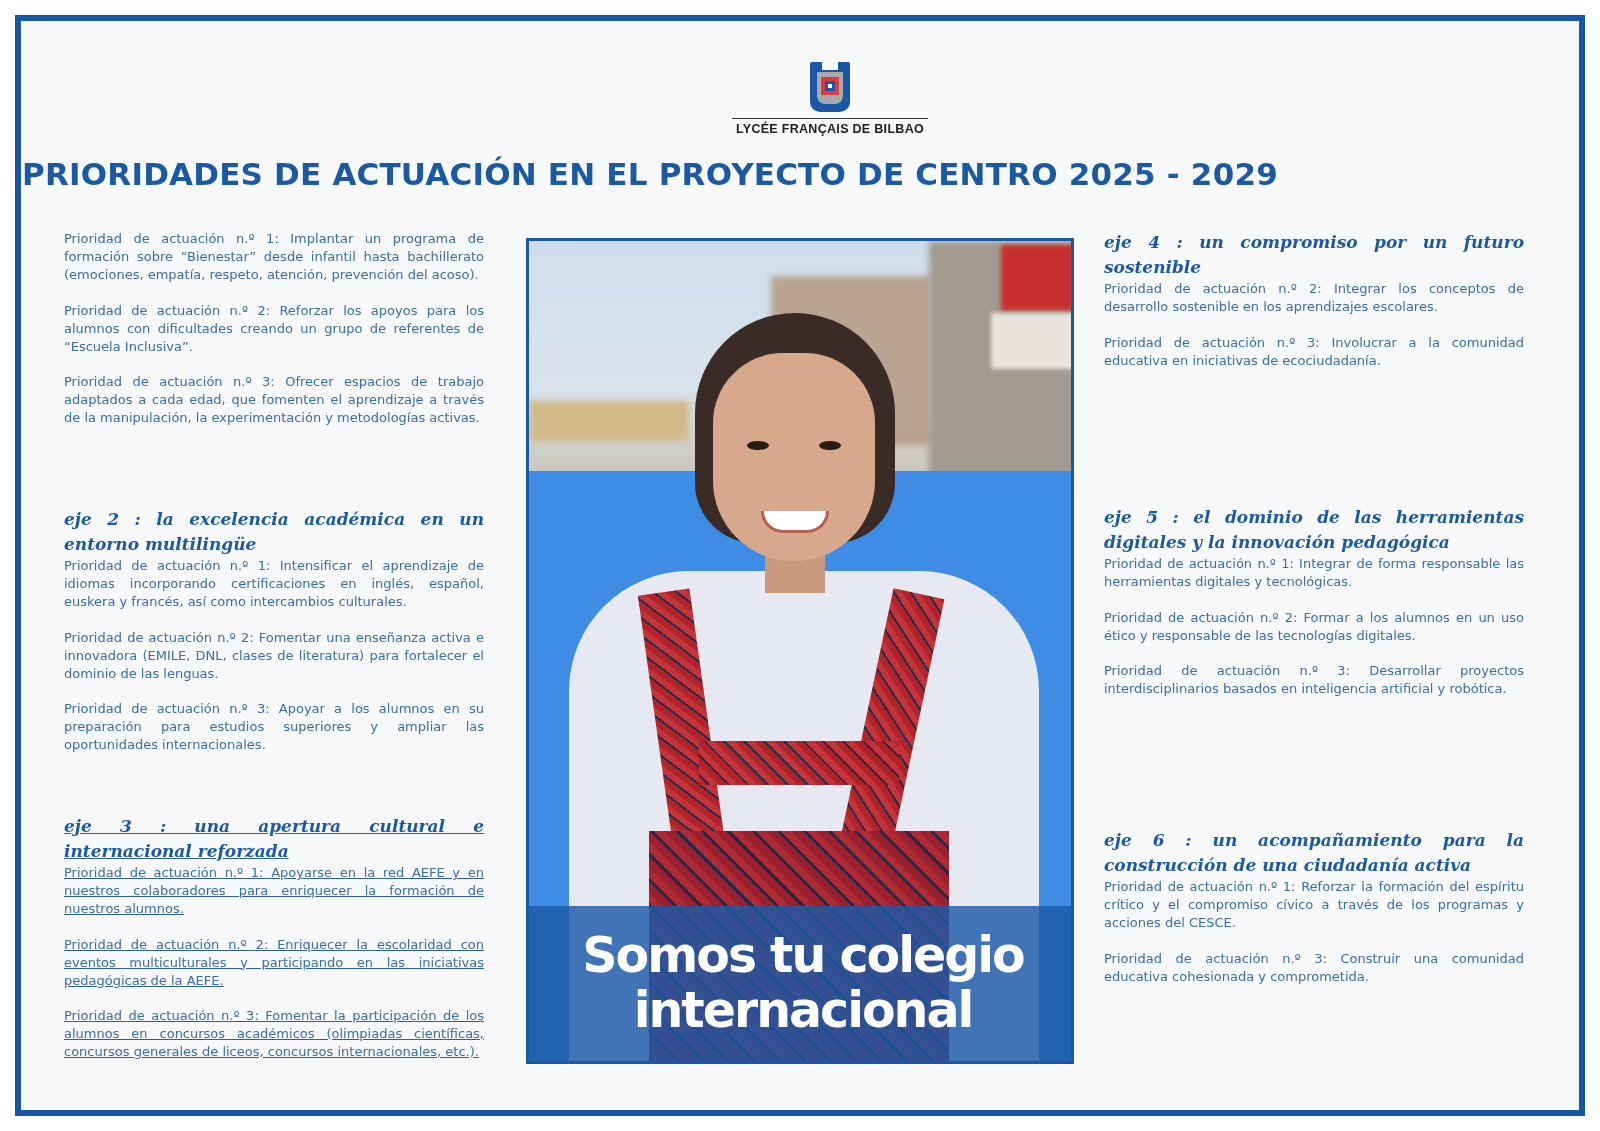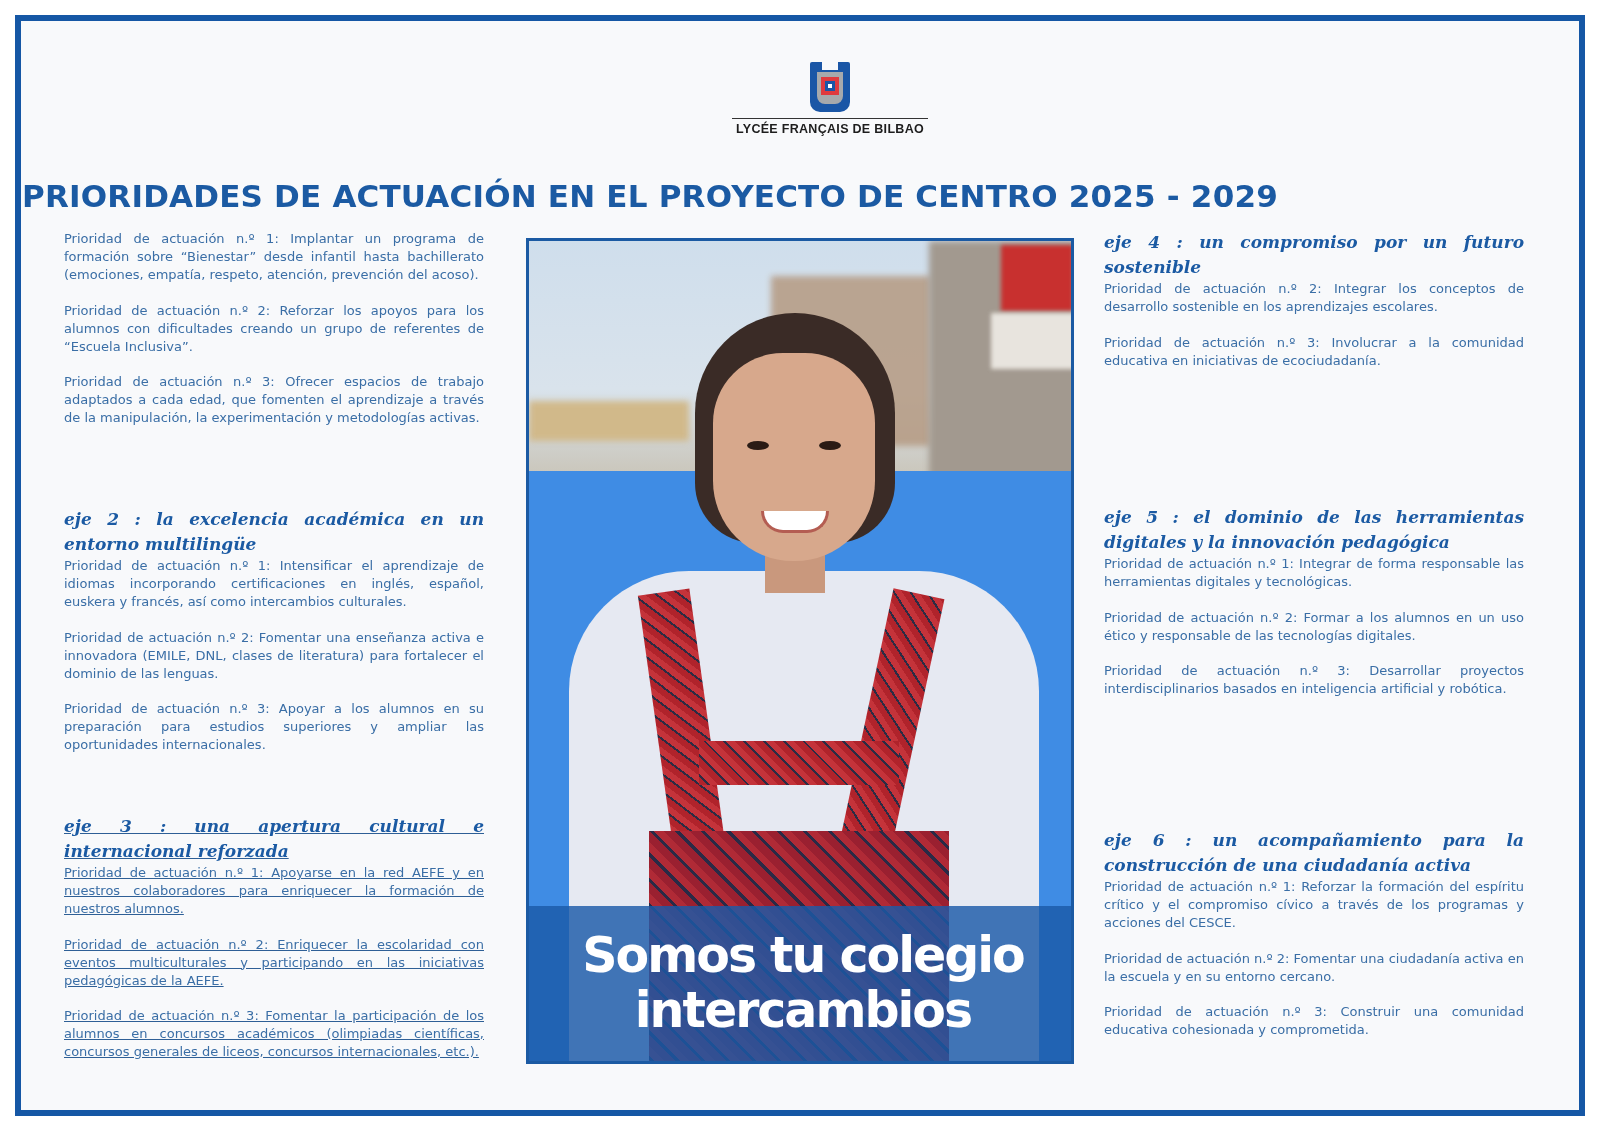--- a/index.html
+++ b/index.html
@@ -21,21 +21,21 @@
   .logo-shield .inner-gray { position: absolute; left: 7px; top: 10px; width: 26px; height: 32px; background: #a7a9ac; border-radius: 0 0 8px 8px; }
   .logo-shield .inner-red { position: absolute; left: 11px; top: 15px; width: 18px; height: 18px; background: #e03a3e; }
   .logo-shield .inner-blue { position: absolute; left: 15px; top: 19px; width: 10px; height: 10px; background: #1a56a6; }
   .logo-shield .inner-white { position: absolute; left: 18px; top: 22px; width: 4px; height: 4px; background: #fff; }
   .logo-rule { height: 1px; background: #333; margin: 6px 0 3px 0; }
   .logo-text { font-family: "Liberation Sans", sans-serif; font-weight: bold; font-size: 12.5px; color: #1d1d1d; letter-spacing: 0.3px; white-space: nowrap; }
 
   .page-title {
     position: absolute; left: 0; width: 1300px; top: 156px; text-align: center;
     font-family: "DejaVu Sans", sans-serif; font-weight: bold; font-size: 31px;
-    color: #1b5aa3; letter-spacing: 0.2px; margin-top: 22px;
+    color: #1b5aa3; letter-spacing: 0.2px;
   }
 
   .axis { position: absolute; width: 420px; }
   .axis-title {
     font-family: "DejaVu Serif", serif; font-style: italic; font-size: 17px;
     color: #1b5aa3; line-height: 25px; text-align: justify;
   }
   .prio {
     font-family: "DejaVu Sans", sans-serif; font-size: 13px; line-height: 18px;
     color: #3a6ea6; text-align: justify; margin-bottom: 17.5px;
@@ -135,21 +135,21 @@
   <div class="eye l"></div>
   <div class="eye r"></div>
   <div class="smile"></div>
   <div class="strap l"></div>
   <div class="strap r"></div>
   <div class="strap-h"></div>
   <div class="skirt"></div>
   <div class="overlay">
     <div class="overlay-title">
       <div>Somos tu colegio</div>
-      <div>intercambios</div>
+      <div>internacional</div>
     </div>
     <div class="overlay-sub">Educación de calidad abierta al mundo</div>
   </div>
 </div>
 
 <section class="axis" style="left:1104px; top:230px;">
   <h2 class="axis-title">eje 4 : un compromiso por un futuro sostenible</h2>
   <p class="prio">Prioridad de actuación n.º 2: Integrar los conceptos de desarrollo sostenible en los aprendizajes escolares.</p>
   <p class="prio">Prioridad de actuación n.º 3: Involucrar a la comunidad educativa en iniciativas de ecociudadanía.</p>
 </section>
@@ -157,15 +157,14 @@
 <section class="axis" style="left:1104px; top:505px;">
   <h2 class="axis-title">eje 5 : el dominio de las herramientas digitales y la innovación pedagógica</h2>
   <p class="prio">Prioridad de actuación n.º 1: Integrar de forma responsable las herramientas digitales y tecnológicas.</p>
   <p class="prio">Prioridad de actuación n.º 2: Formar a los alumnos en un uso ético y responsable de las tecnologías digitales.</p>
   <p class="prio">Prioridad de actuación n.º 3: Desarrollar proyectos interdisciplinarios basados en inteligencia artificial y robótica.</p>
 </section>
 
 <section class="axis" style="left:1104px; top:828px;">
   <h2 class="axis-title">eje 6 : un acompañamiento para la construcción de una ciudadanía activa</h2>
   <p class="prio">Prioridad de actuación n.º 1: Reforzar la formación del espíritu crítico y el compromiso cívico a través de los programas y acciones del CESCE.</p>
-  <p class="prio">Prioridad de actuación n.º 2: Fomentar una ciudadanía activa en la escuela y en su entorno cercano.</p>
   <p class="prio">Prioridad de actuación n.º 3: Construir una comunidad educativa cohesionada y comprometida.</p>
 </section>
 
 </body></html>

